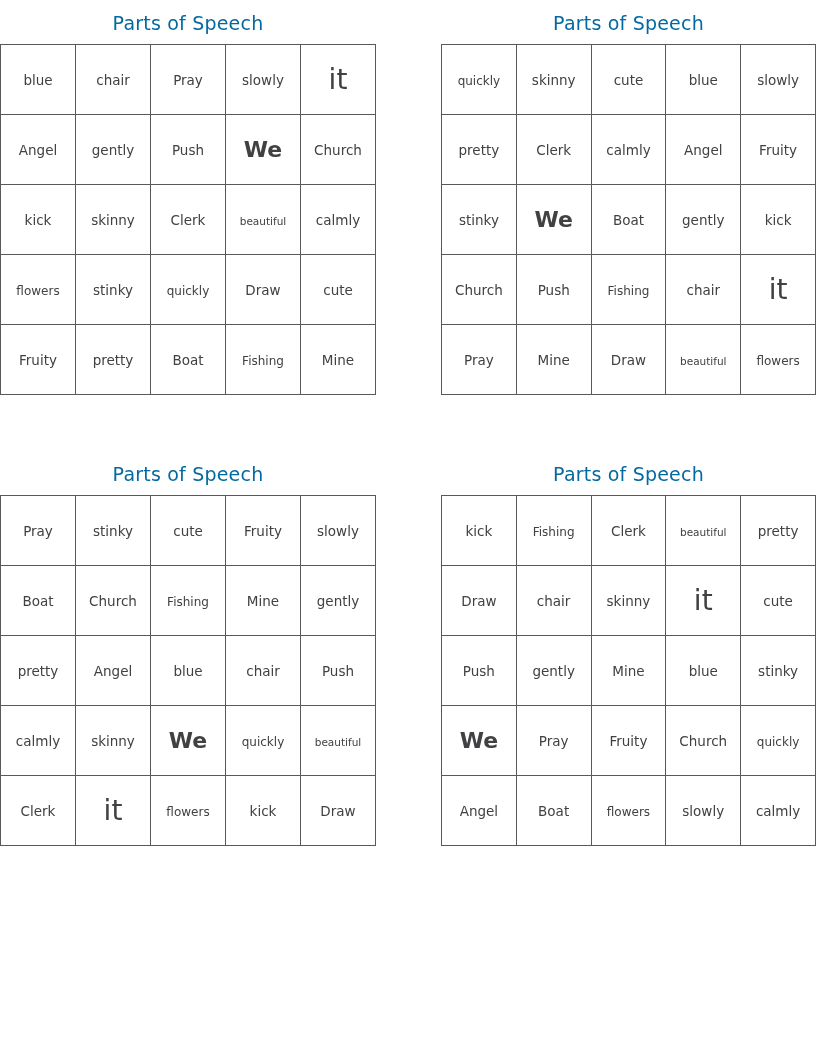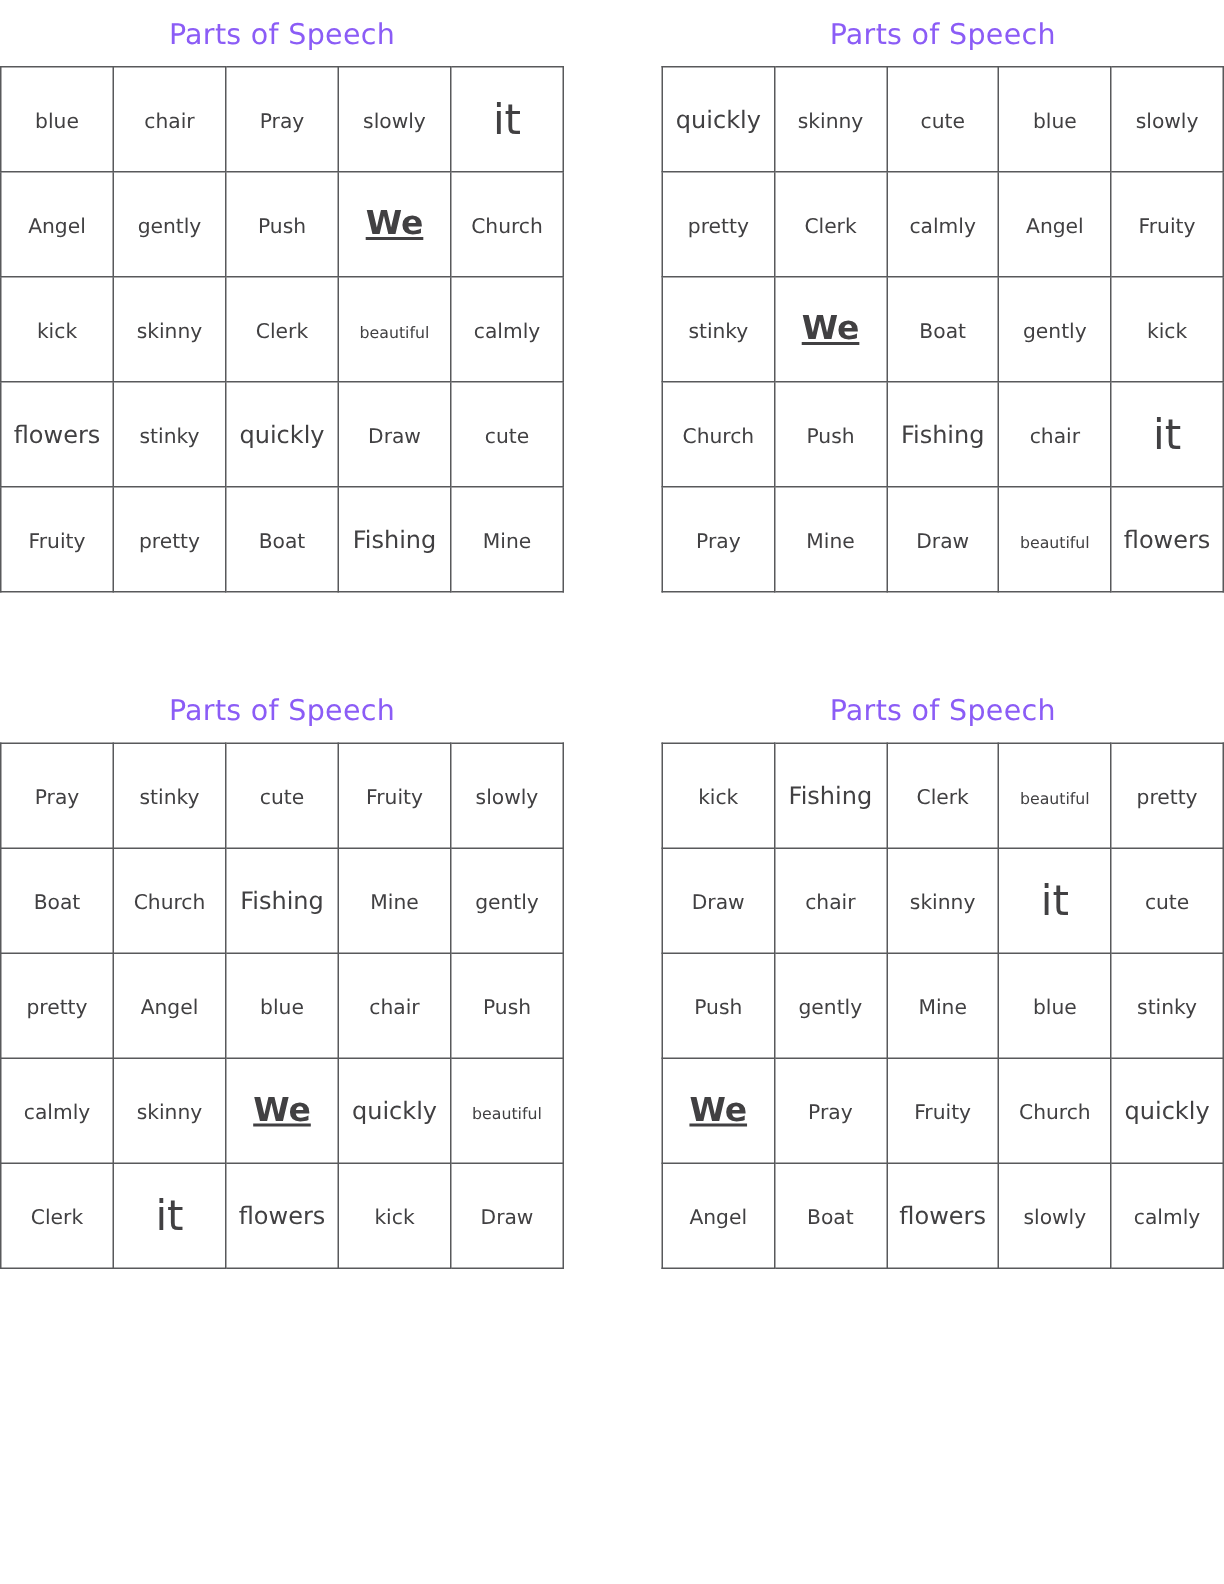--- a/index.html
+++ b/index.html
@@ -18,21 +18,21 @@
     overflow: hidden;
   }
   .grid-wrap {
     position: absolute;
     display: flex;
     flex-direction: column;
   }
   .card-title {
     font-family: "DejaVu Sans", sans-serif;
     font-size: 19px;
-    color: #8b5cf6;
+    color: #0369a1;
     text-align: center;
     margin-bottom: 10px;
     letter-spacing: 0.2px;
   }
   table.bingo {
     border-collapse: collapse;
     table-layout: fixed;
   }
   table.bingo td {
     border: 1px solid #58595b;
@@ -40,23 +40,23 @@
     height: 70px;
     text-align: center;
     vertical-align: middle;
     color: #414042;
     padding: 2px;
     overflow: hidden;
   }
   .w { display: inline-block; line-height: 1.05; }
   
   .s-xs { font-size: 10.5px; }
-  .s-sm { font-size: 16px; }
+  .s-sm { font-size: 12px; }
   .s-md { font-size: 13.5px; }
-  .s-lg { font-size: 22px; font-weight: bold; text-decoration: underline; }
+  .s-lg { font-size: 22px; font-weight: bold; }
   .s-xl { font-size: 28px; }
 
   
   #card-0 { left: 0px;   top: 12px;  }
   #card-1 { left: 441px; top: 12px;  }
   #card-2 { left: 0px;   top: 463px; }
   #card-3 { left: 441px; top: 463px; }
 </style>
 </head>
 <body>

